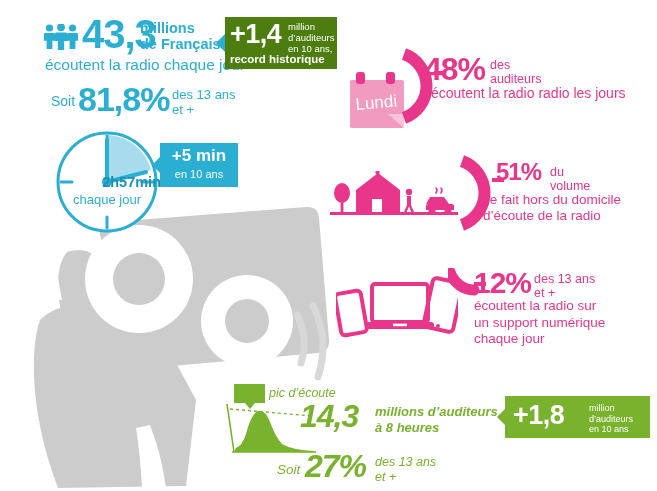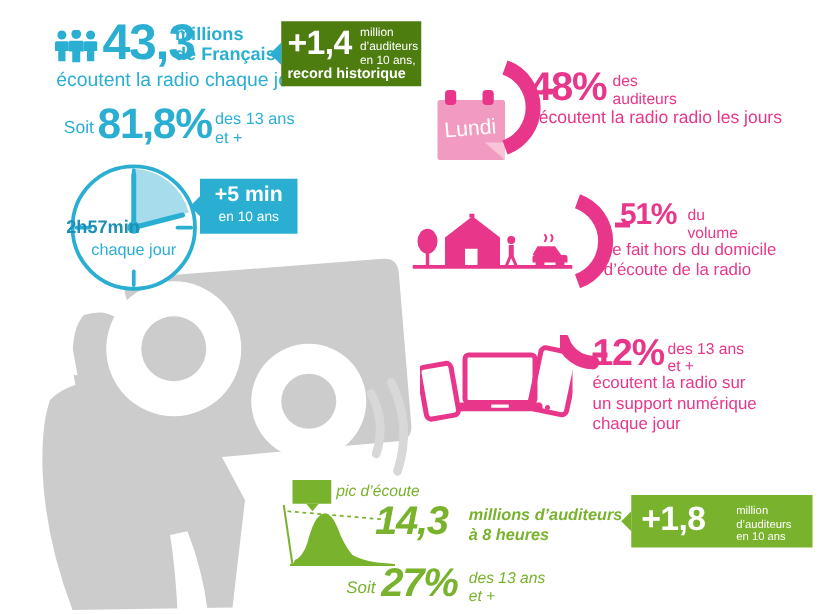--- a/index.html
+++ b/index.html
@@ -71,21 +71,21 @@
   }
 
   #soit-1 { left: 51px; top: 94px; font-size: 14px; }
   #stat-818 { left: 78px; top: 82px; font-size: 34px; }
   #stat-818-lbl { left: 172px; top: 88px; font-size: 13px; }
 
   
   #clock { left: 53px; top: 128px; width: 108px; height: 108px; }
   #clock-time {
     position: absolute; left: 0; top: 46px; width: 108px;
-    text-align: left; font-size: 14.5px; font-weight: bold;
+    text-align: right; font-size: 14.5px; font-weight: bold;
     color: #1C8FB5;
   }
   #clock-sub {
     position: absolute; left: 0; top: 64px; width: 108px;
     text-align: center; font-size: 13px; color: #2AAFD3;
   }
 
   #badge-5min {
     left: 160px; top: 143px; width: 78px; height: 44px;
     background: #2AAFD3;

